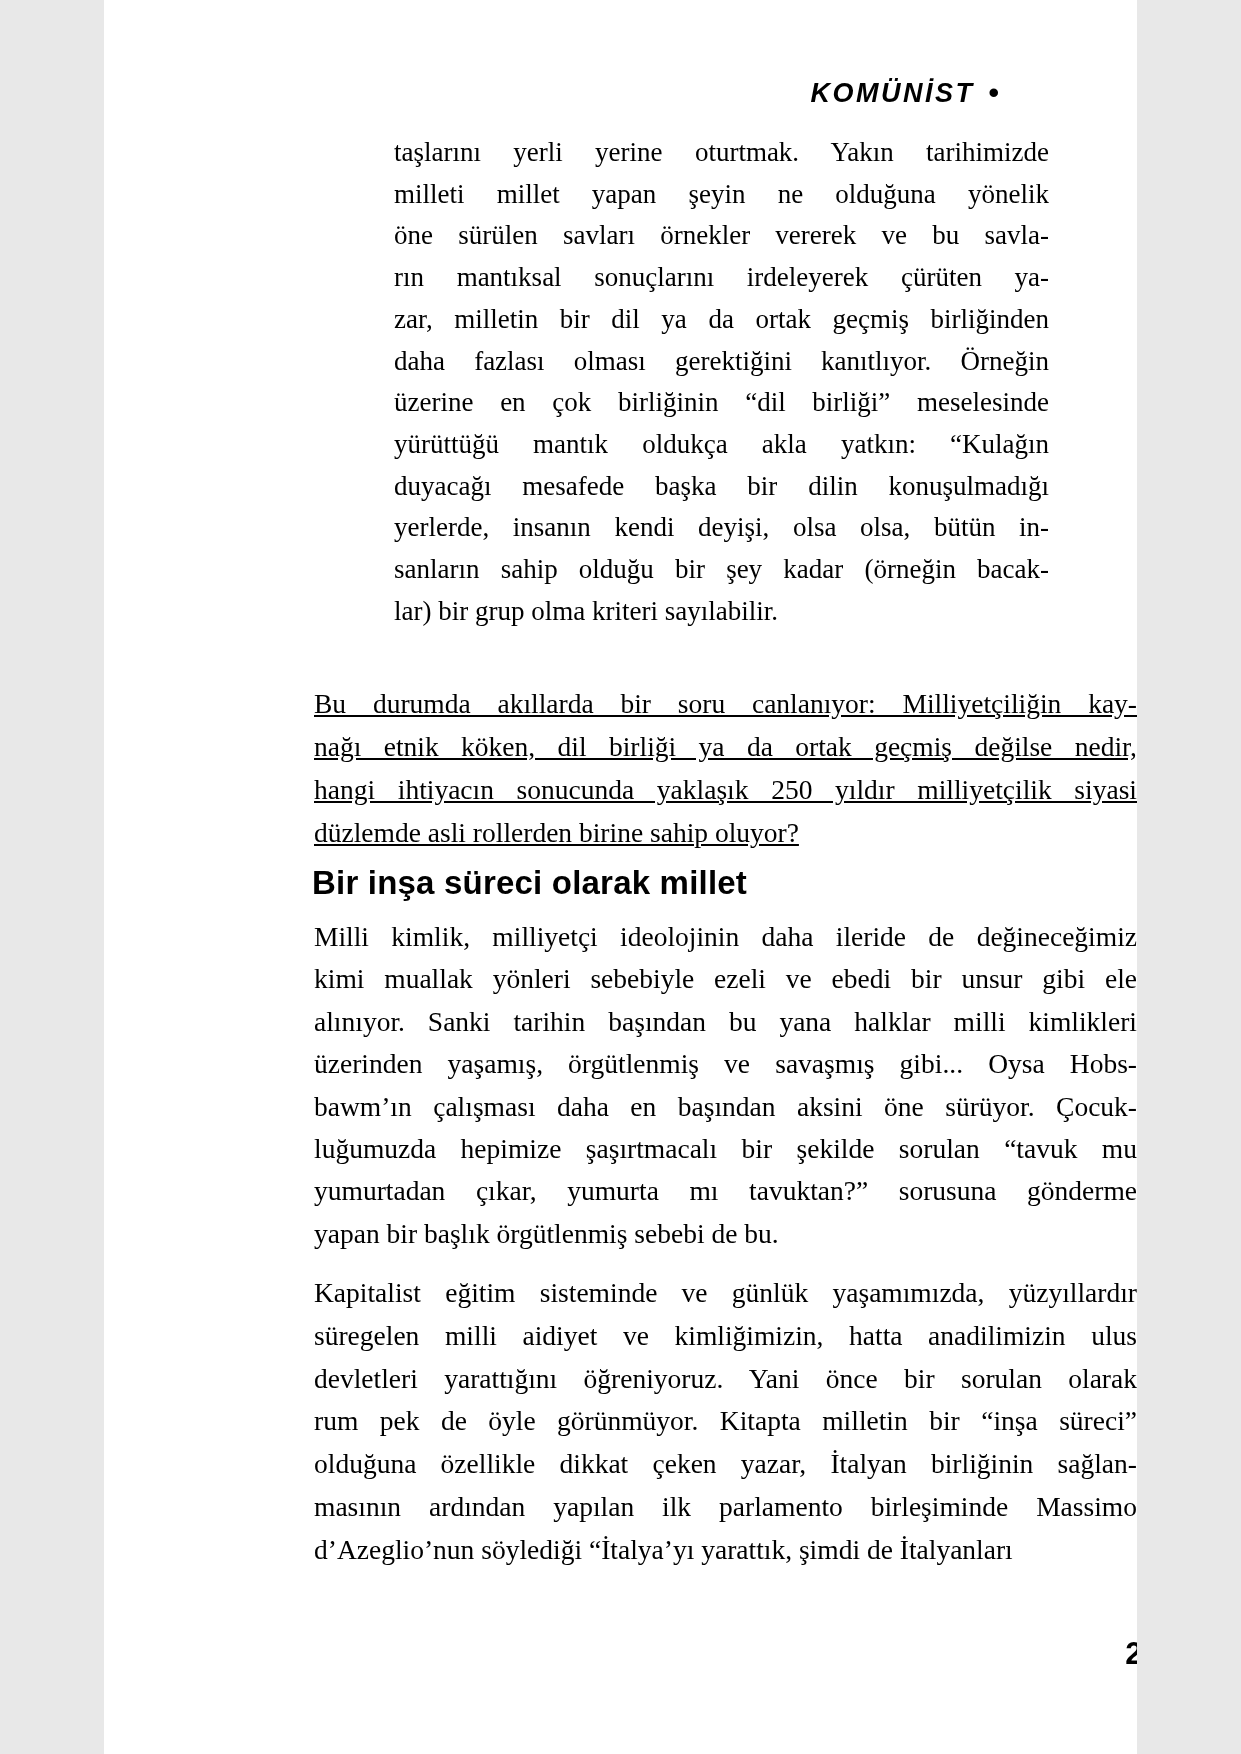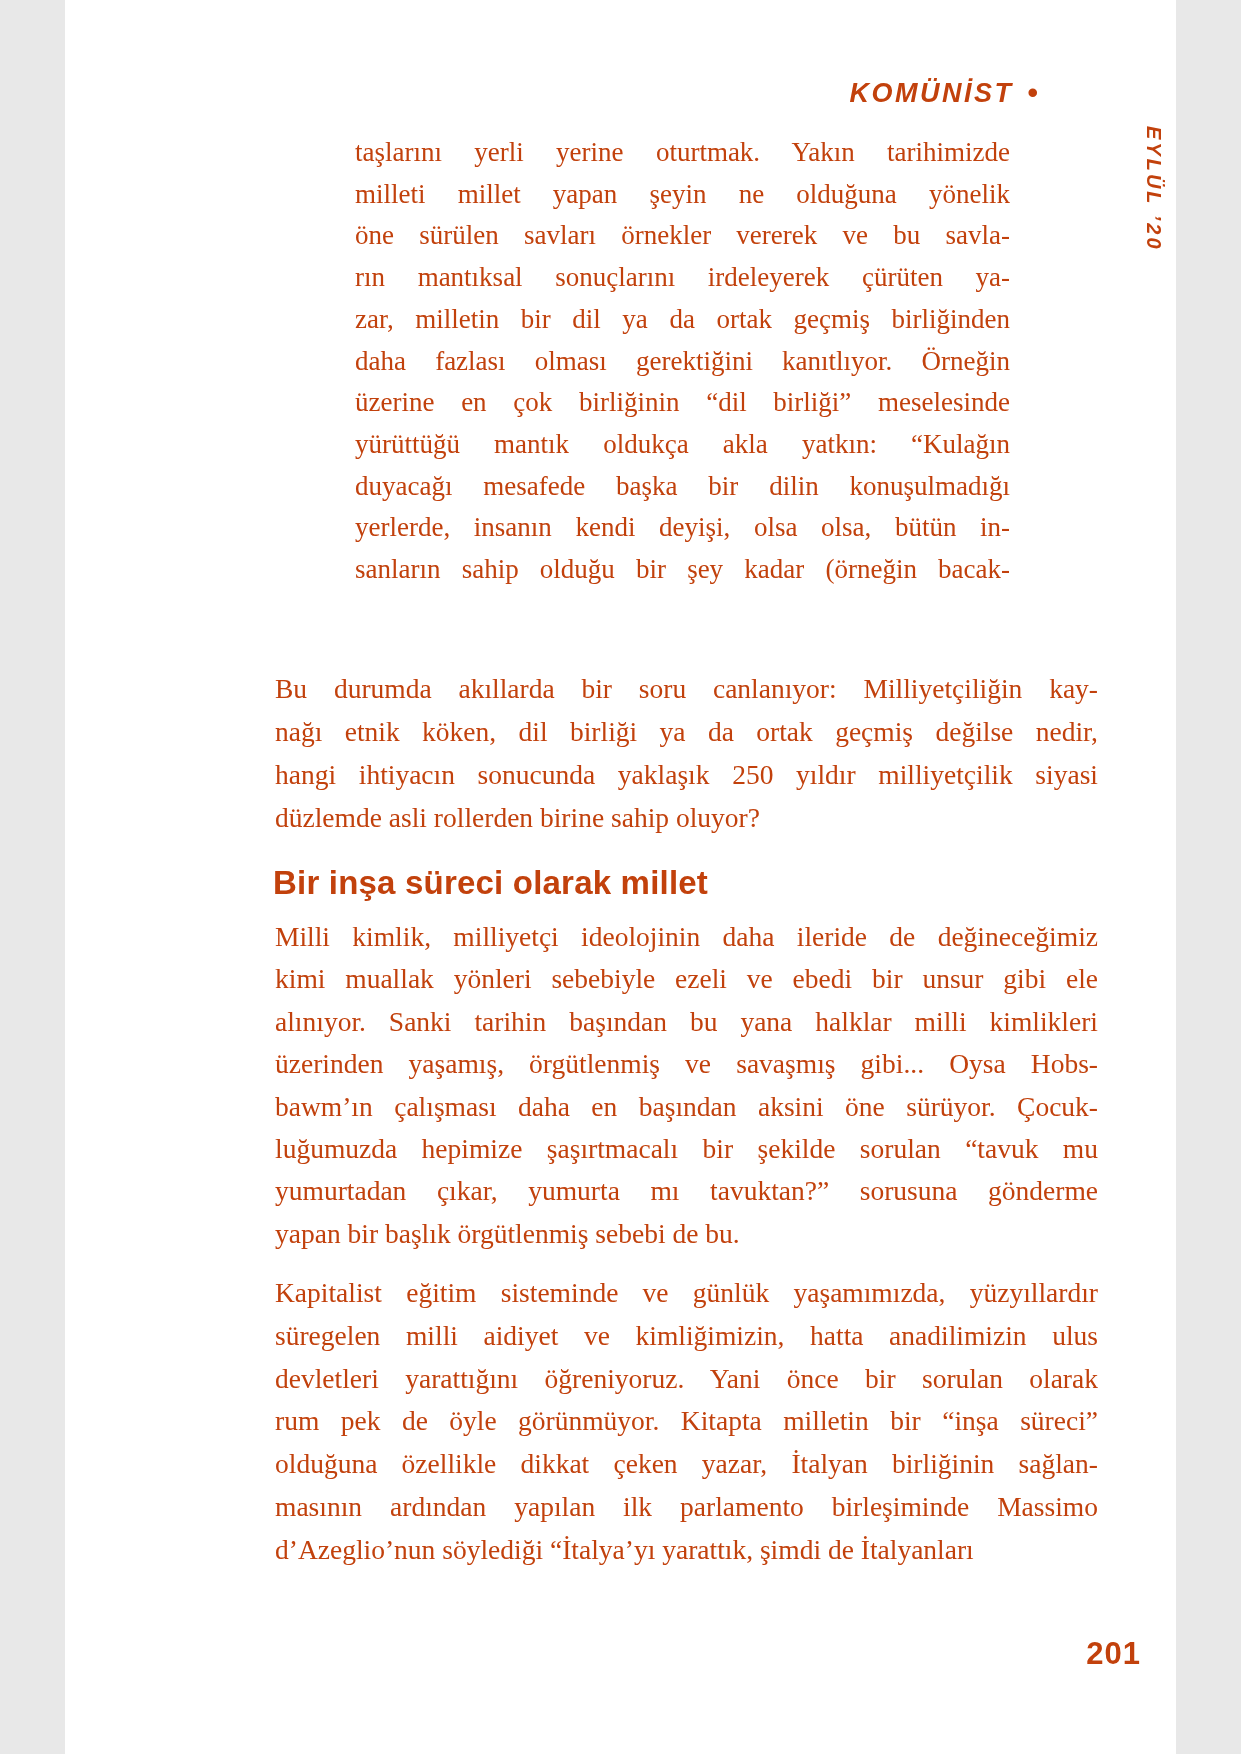--- a/index.html
+++ b/index.html
@@ -1,21 +1,21 @@
 <!DOCTYPE html>
 <html lang="tr"><head>
 <meta charset="utf-8">
 <style>
   html,body{margin:0;padding:0;background:#e8e8e8;}
   .page{
     position:relative;
-    width:1111px;height:1754px;
+    width:1033px;height:1754px;
     margin:0 auto;
     background:#ffffff;
-    color:#c2410c;
+    color:#000000;
     font-family:"Liberation Serif", serif;
     overflow:hidden;
   }
   
   .masthead{
     position:absolute;top:76px;left:0;right:138px;
     text-align:right;
     font-family:"Liberation Sans", sans-serif;
     font-weight:bold;font-style:italic;
     font-size:27px;letter-spacing:2.5px;
@@ -39,21 +39,21 @@
   }
   
   .quote{
     position:absolute;left:290px;top:132px;width:655px;
     font-size:27px;line-height:41.7px;
   }
   .para{
     position:absolute;left:210px;width:823px;
     font-size:27.5px;line-height:43px;
   }
-  .para-question{top:667px;}
+  .para-question{top:682px;text-decoration:underline;}
   .para-identity{top:916px;line-height:42.4px;}
   .para-education{top:1272px;line-height:42.8px;}
   .tline{
     text-align:justify;
     text-align-last:justify;
     -moz-text-align-last:justify;
   }
   .tline.last{
     text-align-last:left;
     -moz-text-align-last:left;
@@ -90,20 +90,21 @@
       <div class="tline">milleti millet yapan şeyin ne olduğuna yönelik</div>
       <div class="tline">öne sürülen savları örnekler vererek ve bu savla-</div>
       <div class="tline">rın mantıksal sonuçlarını irdeleyerek çürüten ya-</div>
       <div class="tline">zar, milletin bir dil ya da ortak geçmiş birliğinden</div>
       <div class="tline">daha fazlası olması gerektiğini kanıtlıyor. Örneğin</div>
       <div class="tline">üzerine en çok birliğinin “dil birliği” meselesinde</div>
       <div class="tline">yürüttüğü mantık oldukça akla yatkın: “Kulağın</div>
       <div class="tline">duyacağı mesafede başka bir dilin konuşulmadığı</div>
       <div class="tline">yerlerde, insanın kendi deyişi, olsa olsa, bütün in-</div>
       <div class="tline">sanların sahip olduğu bir şey kadar (örneğin bacak-</div>
+      <div class="tline last">lar) bir grup olma kriteri sayılabilir.</div>
     </div>
 
   <div class="para para-question">
       <div class="tline">Bu durumda akıllarda bir soru canlanıyor: Milliyetçiliğin kay-</div>
       <div class="tline">nağı etnik köken, dil birliği ya da ortak geçmiş değilse nedir,</div>
       <div class="tline">hangi ihtiyacın sonucunda yaklaşık 250 yıldır milliyetçilik siyasi</div>
       <div class="tline last">düzlemde asli rollerden birine sahip oluyor?</div>
     </div>
 
   <h2 class="section-heading" style="margin:0;">Bir inşa süreci olarak millet</h2>

